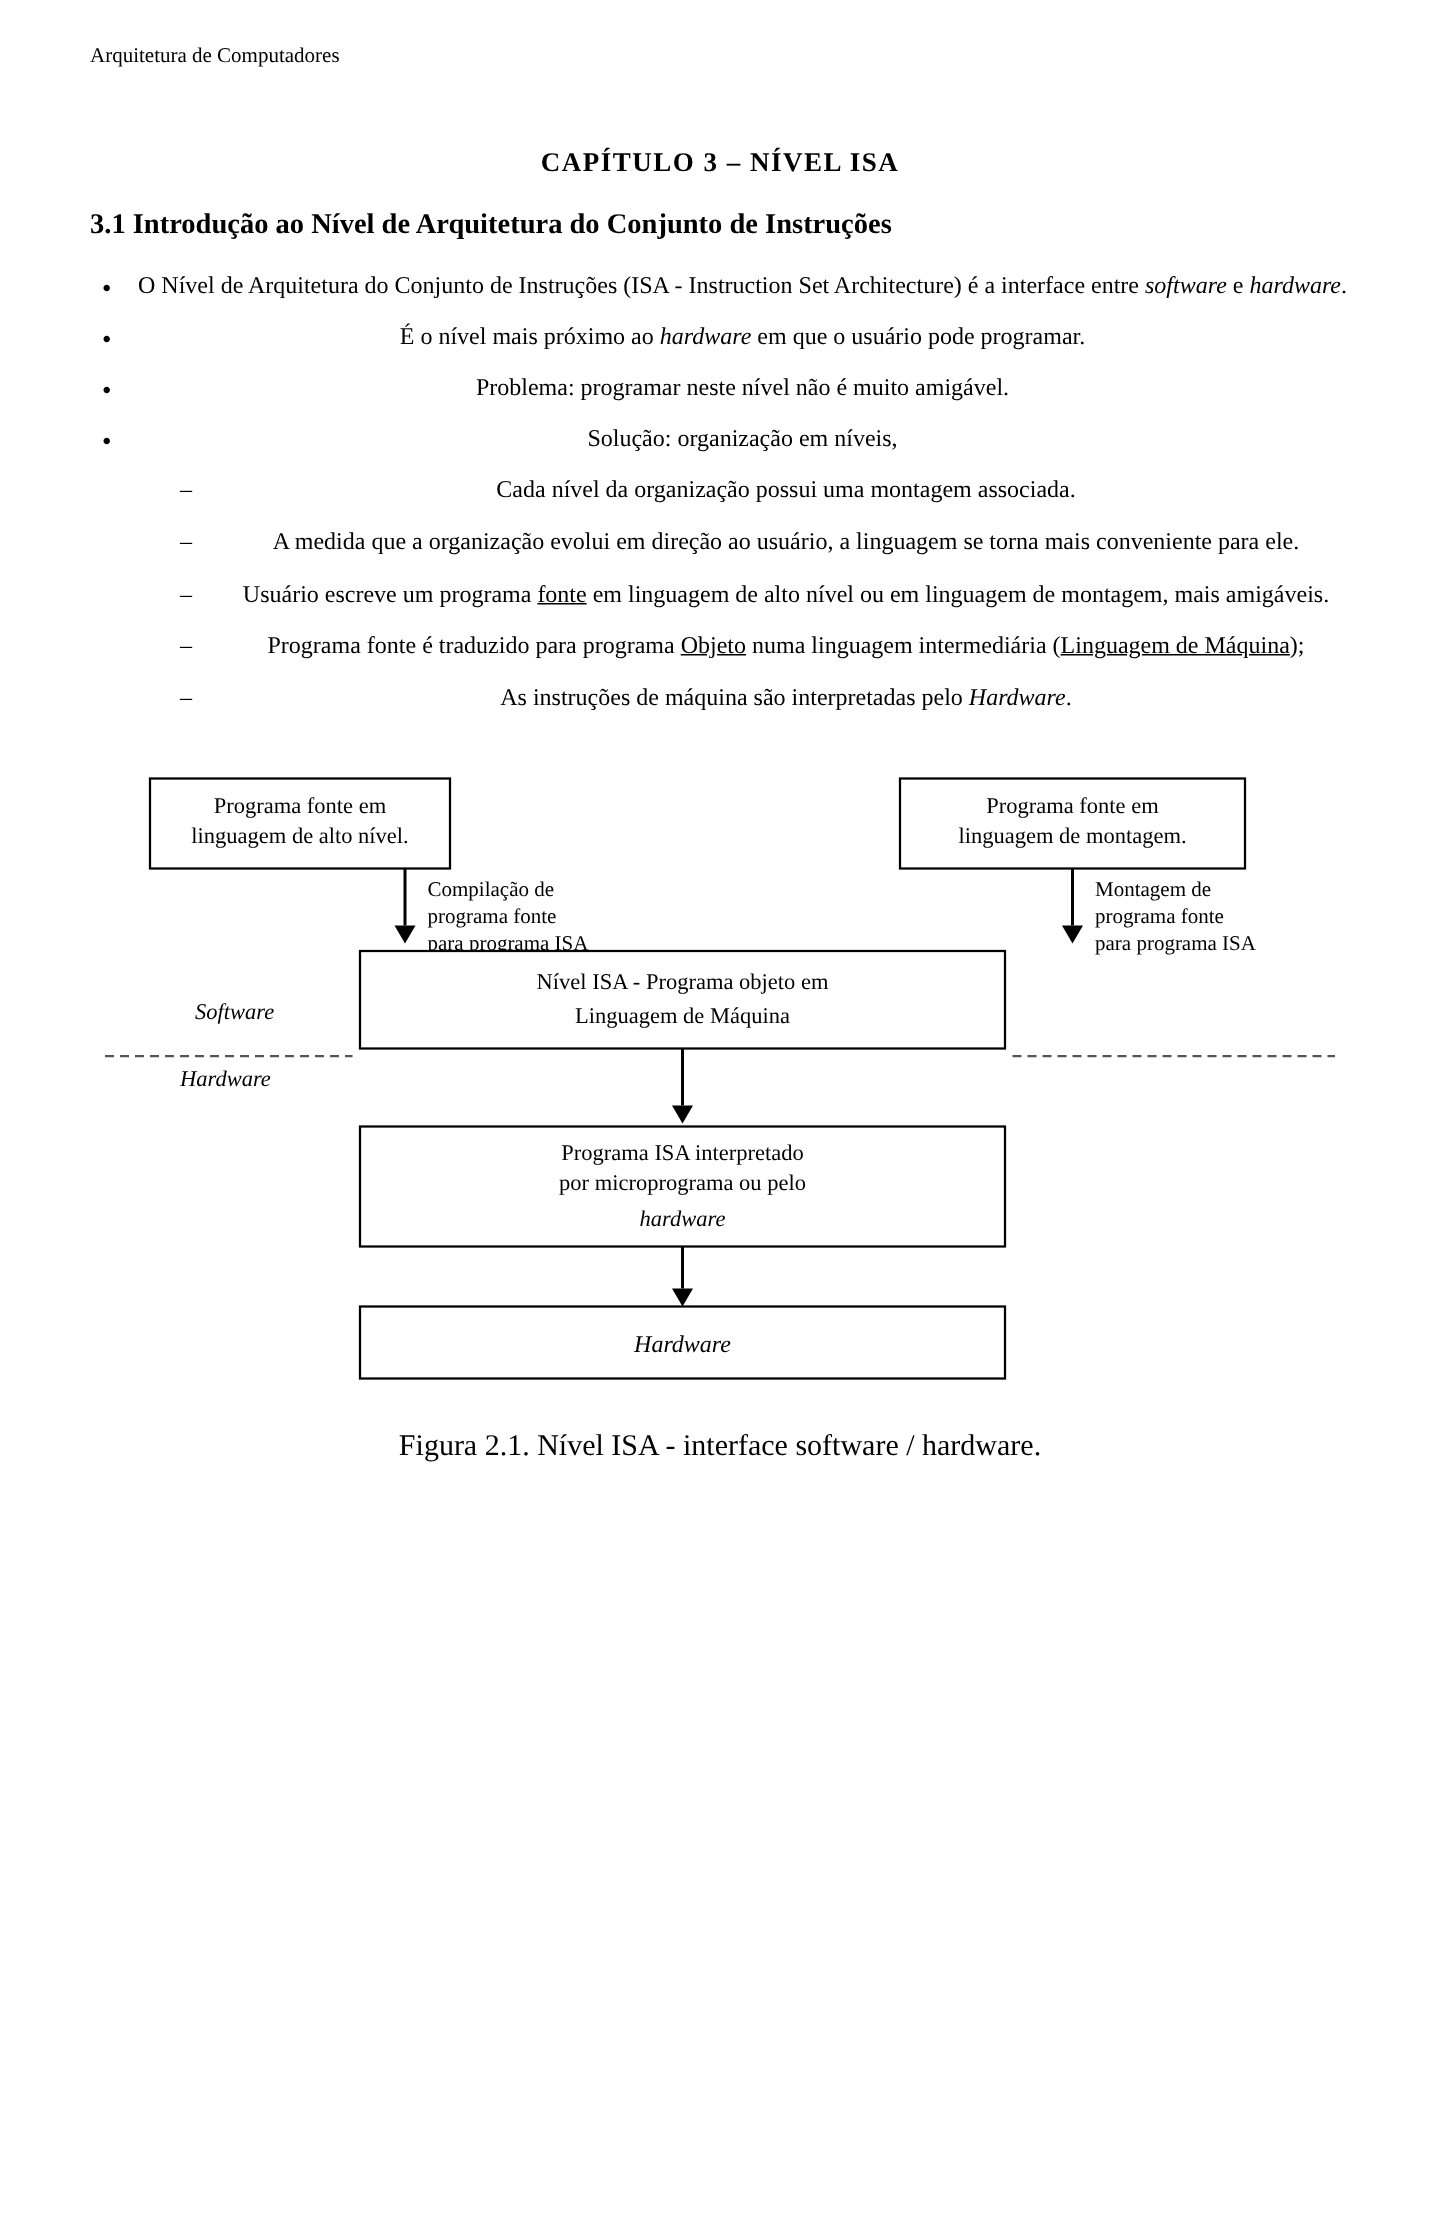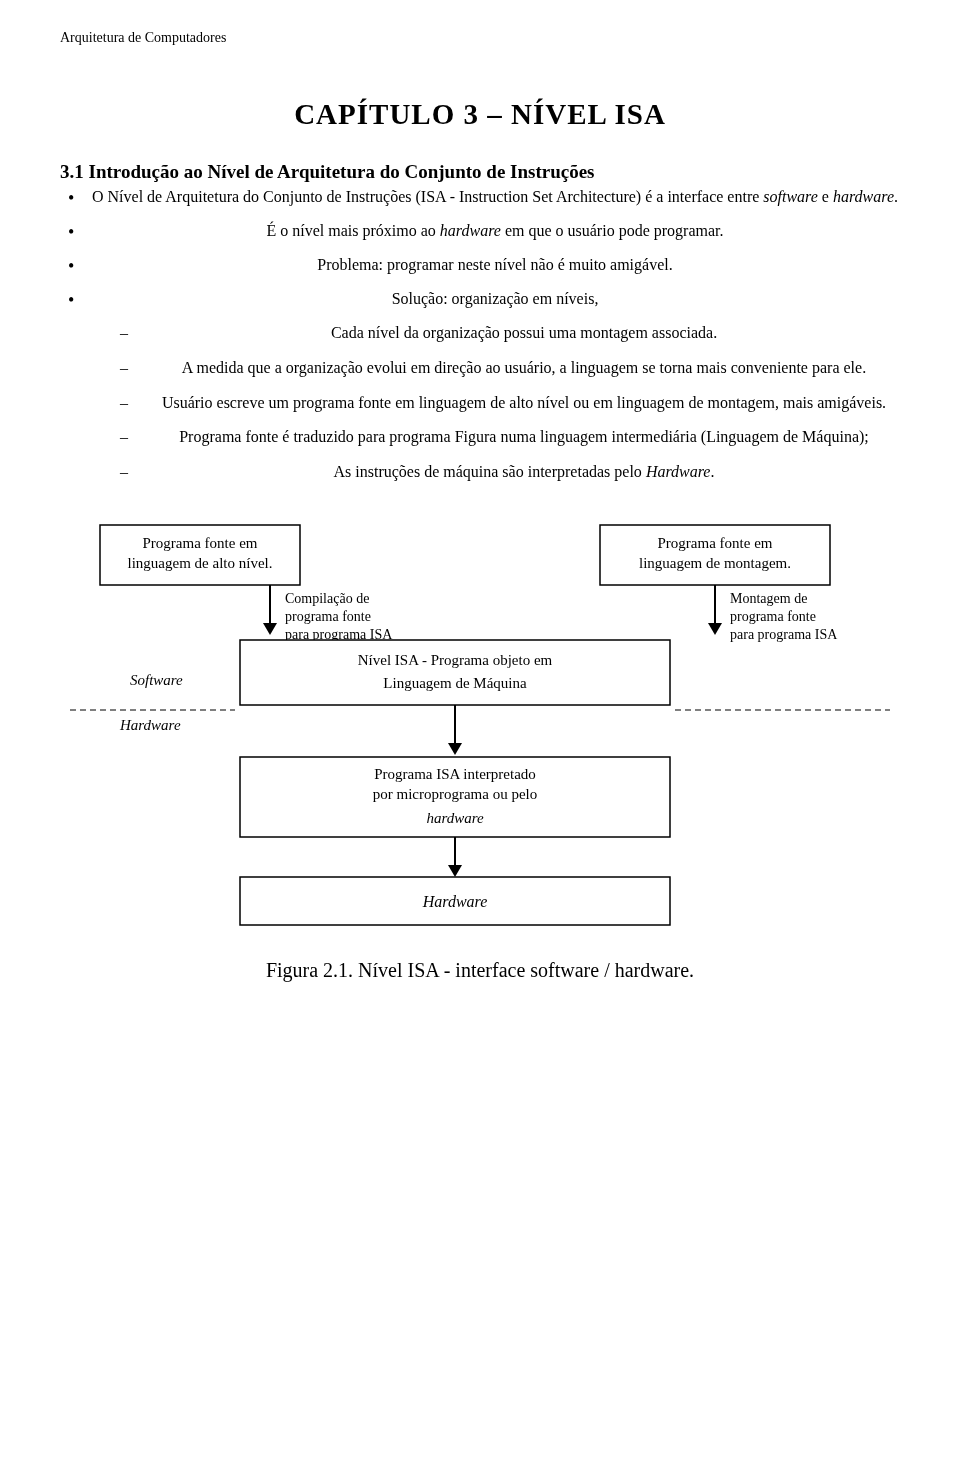--- a/index.html
+++ b/index.html
@@ -11,29 +11,29 @@
       width: 960px;
       min-height: 1479px;
       padding: 30px 60px 60px 60px;
     }
     .page-header {
       font-size: 14px;
       margin-bottom: 52px;
     }
     .chapter-title {
       text-align: center;
-      font-size: 29px;
+      font-size: 18px;
       font-weight: bold;
-      margin-bottom: 30px;
+      margin-bottom: 20px;
       letter-spacing: 1px;
     }
     .section-title {
       font-size: 19px;
       font-weight: bold;
-      margin-bottom: 2px;
+      margin-bottom: 18px;
     }
     .bullet-list {
       list-style: none;
       padding: 0;
       margin: 0 0 10px 0;
     }
     .bullet-list > li {
       padding-left: 30px;
       position: relative;
       margin-bottom: 10px;
@@ -55,21 +55,21 @@
       padding-left: 28px;
       position: relative;
       margin-bottom: 10px;
       line-height: 1.55;
     }
     .dash-list > li::before {
       content: "–";
       position: absolute;
       left: 0;
     }
-    .underline { }
+    .underline { text-decoration: underline; }
     em { font-style: italic; }
 
     .figure-caption {
       text-align: center;
       margin-top: 24px;
       font-size: 20px;
     }
 
     
     .diagram-svg-container {
@@ -98,21 +98,21 @@
   </li>
   <li>
     Problema: programar neste nível não é muito amigável.
   </li>
   <li>
     Solução: organização em níveis,
     <ul class="dash-list">
       <li>Cada nível da organização possui uma montagem associada.</li>
       <li>A medida que a organização evolui em direção ao usuário, a linguagem se torna mais conveniente para ele.</li>
       <li>Usuário escreve um programa <span class="underline">fonte</span> em linguagem de alto nível ou em linguagem de montagem, mais amigáveis.</li>
-      <li>Programa fonte é traduzido para programa <span class="underline">Figura</span> numa linguagem intermediária (<span class="underline">Linguagem de Máquina</span>);</li>
+      <li>Programa fonte é traduzido para programa <span class="underline">Objeto</span> numa linguagem intermediária (<span class="underline">Linguagem de Máquina</span>);</li>
       <li>As instruções de máquina são interpretadas pelo <em>Hardware</em>.</li>
     </ul>
   </li>
 </ul>
 
 <div class="diagram-svg-container">
   <svg width="820" height="420">
 
     <rect x="30" y="10" width="200" height="60" fill="white" stroke="black" stroke-width="1.5"></rect>
     <text x="130" y="33" text-anchor="middle" font-family="Times New Roman,serif" font-size="15">Programa fonte em</text>

